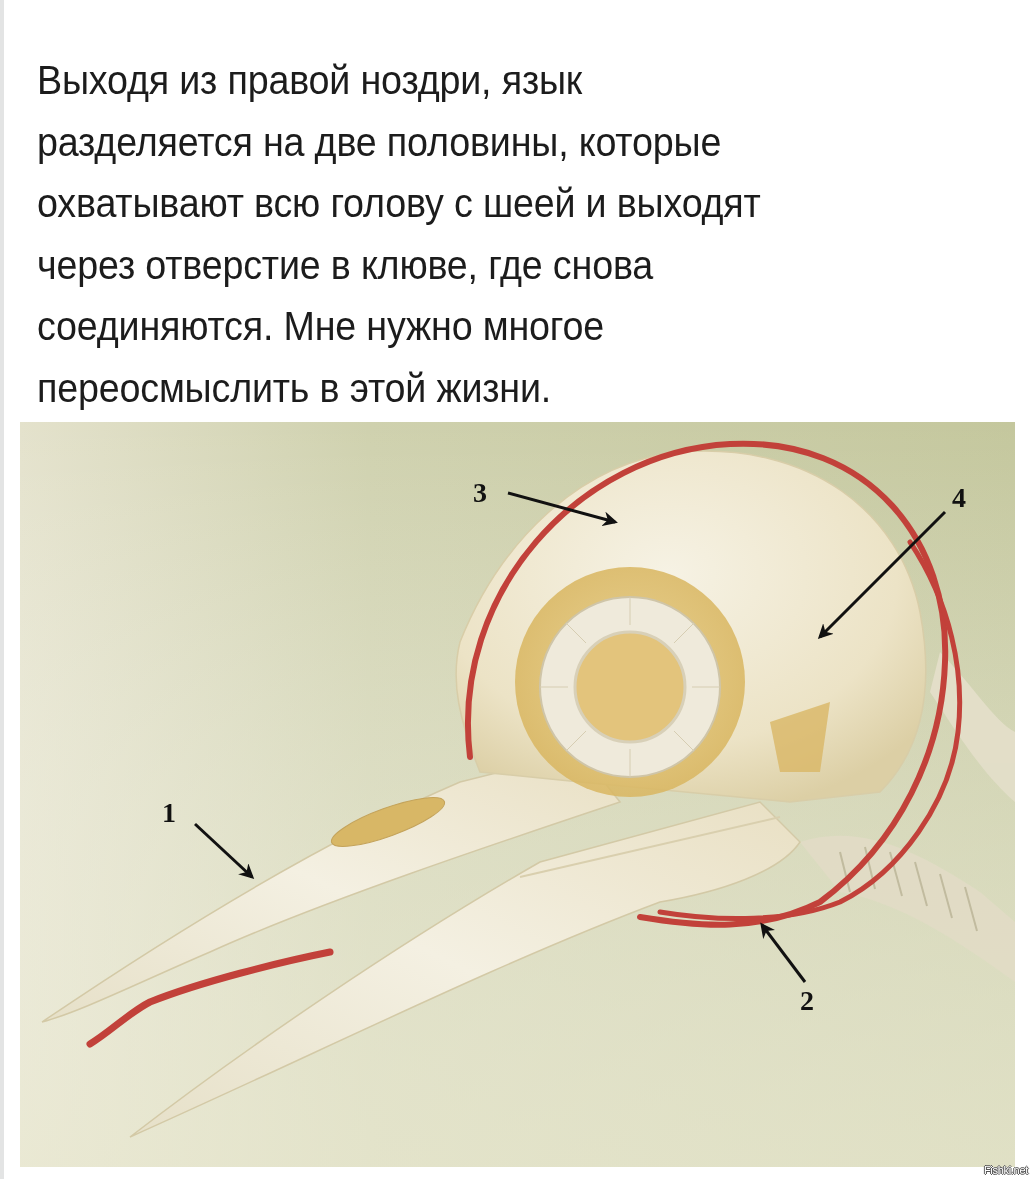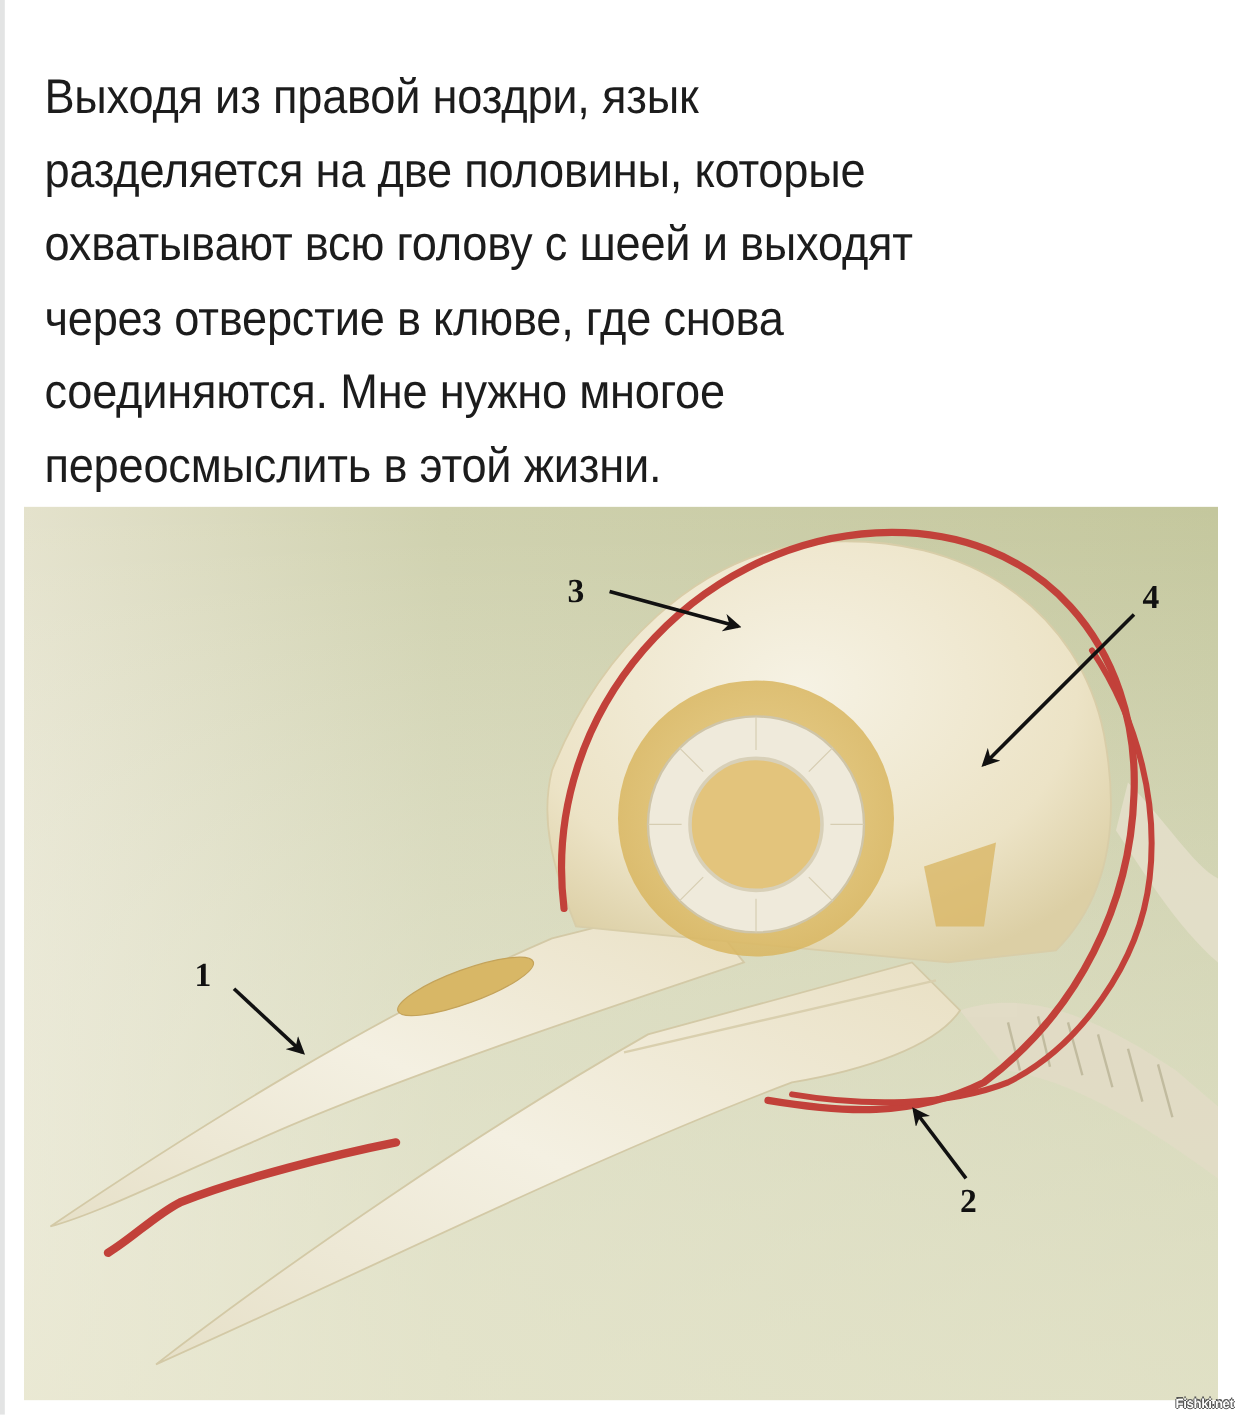--- a/index.html
+++ b/index.html
@@ -10,21 +10,21 @@
     .left-strip { position: absolute; left: 0; top: 0; width: 4px; height: 1179px; background: #e3e4e4; }
     .caption {
       position: absolute; left: 37px; top: 50px; width: 980px;
       font-size: 40.5px; line-height: 61.5px; color: #1c1c1c;
       letter-spacing: -0.2px; transform: scaleX(0.93); transform-origin: left top;
     }
     .caption-line { display: block; white-space: nowrap; }
     .figure { position: absolute; left: 20px; top: 422px; width: 995px; height: 745px; overflow: hidden; }
     .figure svg { display: block; }
     .watermark {
-      position: absolute; right: 6px; bottom: 3px; font-size: 11px; font-weight: bold;
+      position: absolute; right: 6px; bottom: 3px; font-size: 11px; font-weight: normal;
       color: #ffffff; letter-spacing: -0.3px;
       text-shadow: -1px 0 #555, 1px 0 #555, 0 -1px #555, 0 1px #555;
       padding-left: 20px;
     }
   </style>
 </head>
 <body>
 
 <div class="left-strip"></div>
 

